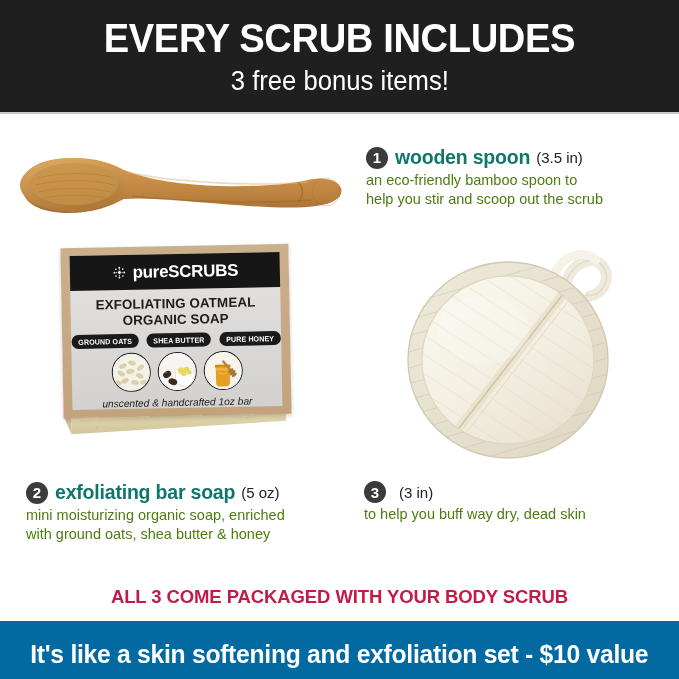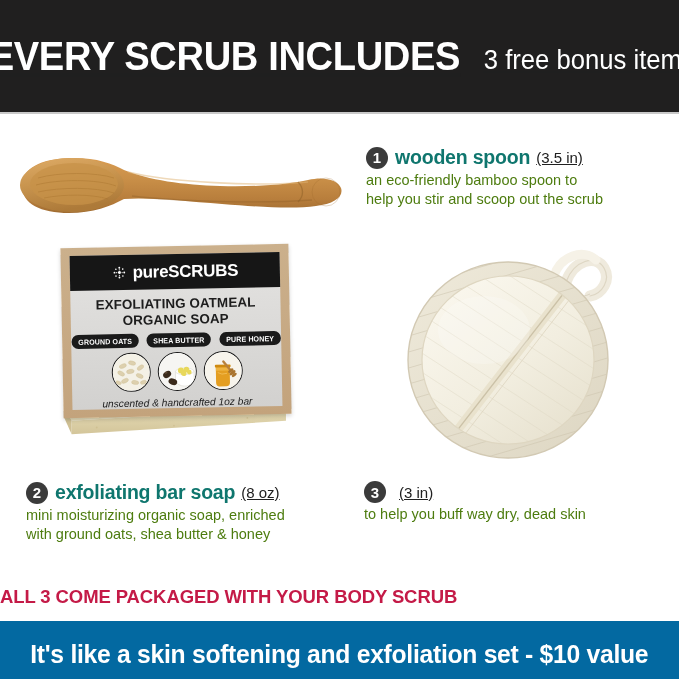--- a/index.html
+++ b/index.html
@@ -17,21 +17,21 @@
   }
 
   
   .header {
     position: absolute;
     left: 0; top: 0;
     width: 679px;
     height: 112px;
     background: #201f1f;
     display: flex;
-    flex-direction: row;
+    flex-direction: column;
     align-items: center;
     justify-content: center;
     text-decoration: underline;
   }
   .header-rule {
     position: absolute;
     left: 0; top: 112px;
     width: 679px; height: 2px;
     background: #c9c9c9;
   }
@@ -79,21 +79,20 @@
     font-size: 19.5px;
     font-weight: 700;
     color: #0f766e;
     letter-spacing: -0.2px;
   }
   .cap-size {
     font-size: 15px;
     font-weight: 400;
     color: #202020;
     margin-left: 6px;
-    text-decoration: underline;
   }
   .cap-desc {
     font-size: 14.5px;
     line-height: 18.5px;
     color: #4d7c0f;
   }
 
   
   .spoon-wrap { position: absolute; left: 8px; top: 142px; width: 345px; height: 86px; }
   .spoon-svg { display: block; }
@@ -189,20 +188,21 @@
   }
 
   
   .loofah-wrap { position: absolute; left: 398px; top: 238px; width: 258px; height: 232px; }
 
   
   .footer-line {
     position: absolute;
     left: 0; top: 586px;
     width: 679px;
+    text-align: center;
     color: #c41a47;
     font-size: 18.5px;
     font-weight: 700;
     letter-spacing: -0.1px;
   }
   .footer-bar {
     position: absolute;
     left: 0; top: 621px;
     width: 679px; height: 66px;
     background: #0369a1;
@@ -400,21 +400,21 @@
 
       <div class="tagline">unscented &amp; handcrafted 1oz bar</div>
     </div>
   </div>
 </div>
 
 <div class="caption" style="left:26px; top:481px; width:320px;">
   <div class="cap-head">
     <span class="badge">2</span>
     <span class="cap-title">exfoliating bar soap</span>
-    <span class="cap-size">(8 oz)</span>
+    <span class="cap-size">(5 oz)</span>
   </div>
   <div class="cap-desc">mini moisturizing organic soap, enriched</div>
   <div class="cap-desc">with ground oats, shea butter &amp; honey</div>
 </div>
 
 <div class="loofah-wrap">
   <svg width="258" height="232" viewBox="0 0 258 232" xmlns="http://www.w3.org/2000/svg">
     <defs>
       <linearGradient id="padG" x1="0.1" y1="0" x2="0.9" y2="1">
         <stop offset="0%" stop-color="#fbf8ef"></stop>

